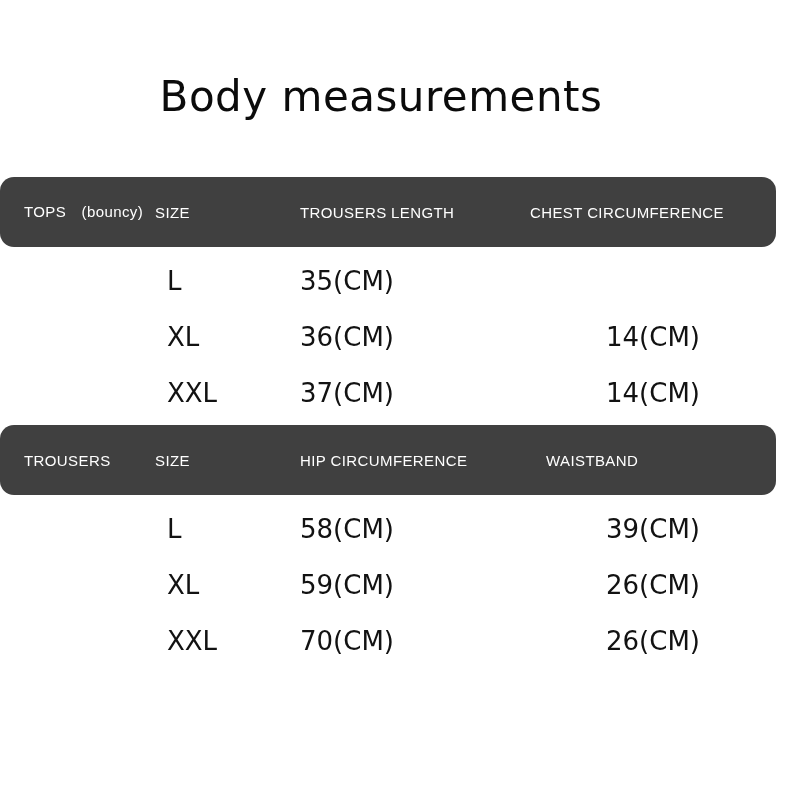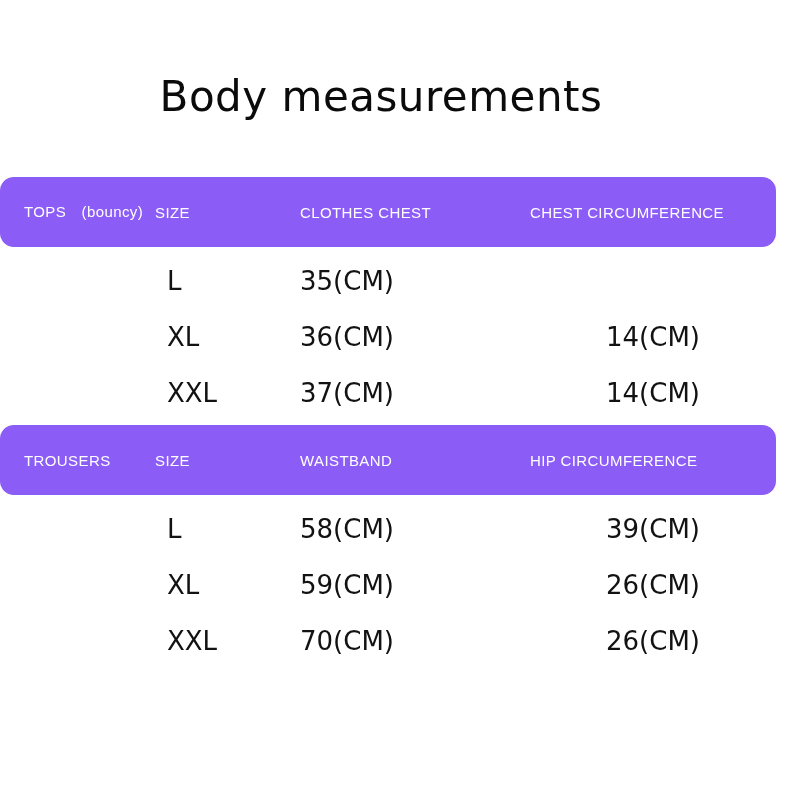--- a/index.html
+++ b/index.html
@@ -33,21 +33,21 @@
 
   
   .table-block {
     width: 776px;
     margin: 0 auto;
   }
   .table-block.first { margin-top: 56px; }
   .table-block.second { margin-top: 4px; }
 
   .head-bar {
-    background: #8b5cf6;
+    background: #404040;
     border-radius: 14px;
     height: 70px;
     display: flex;
     align-items: center;
     color: #ffffff;
     font-size: 15px;
     letter-spacing: 0.4px;
     font-weight: 400;
   }
   .head-bar .cell {
@@ -87,21 +87,21 @@
 <body>
 
 <div class="page">
 
   <h1 class="title">Body measurements</h1>
 
   <div class="table-block first">
     <div class="head-bar">
       <div class="cell col-0">TOPS　(bouncy)</div>
       <div class="cell col-1">SIZE</div>
-      <div class="cell col-2">CLOTHES CHEST</div>
+      <div class="cell col-2">TROUSERS LENGTH</div>
       <div class="cell col-3">CHEST CIRCUMFERENCE</div>
     </div>
     <div class="body-rows">
       <div class="row">
         <div class="cell col-0"></div>
         <div class="cell col-1">L</div>
         <div class="cell col-2">35(CM)</div>
       </div>
       <div class="row">
         <div class="cell col-0"></div>
@@ -115,22 +115,22 @@
         <div class="cell col-2">37(CM)</div>
         <div class="cell col-3">14(CM)</div>
       </div>
     </div>
   </div>
 
   <div class="table-block second">
     <div class="head-bar">
       <div class="cell col-0">TROUSERS</div>
       <div class="cell col-1">SIZE</div>
+      <div class="cell col-3">HIP CIRCUMFERENCE</div>
       <div class="cell col-2">WAISTBAND</div>
-      <div class="cell col-3">HIP CIRCUMFERENCE</div>
     </div>
     <div class="body-rows">
       <div class="row">
         <div class="cell col-0"></div>
         <div class="cell col-1">L</div>
         <div class="cell col-2">58(CM)</div>
         <div class="cell col-3">39(CM)</div>
       </div>
       <div class="row">
         <div class="cell col-0"></div>

